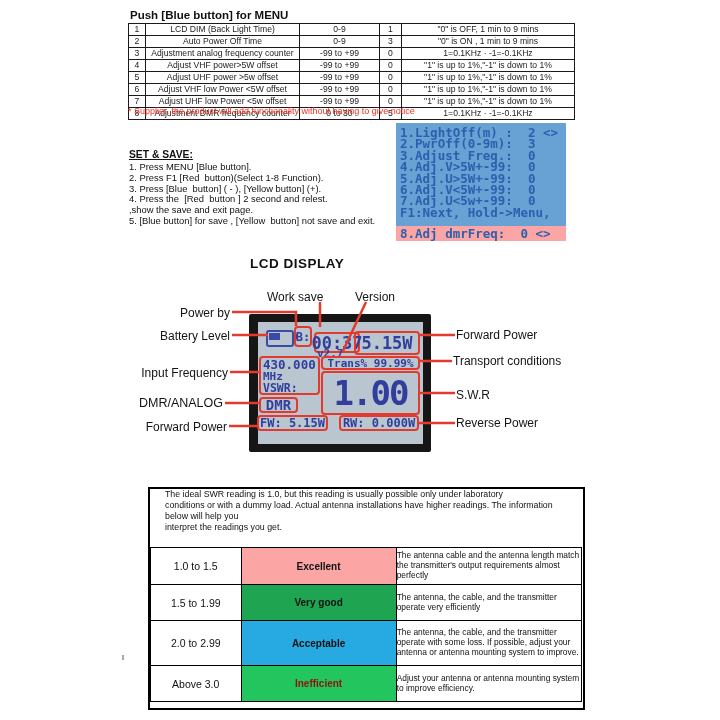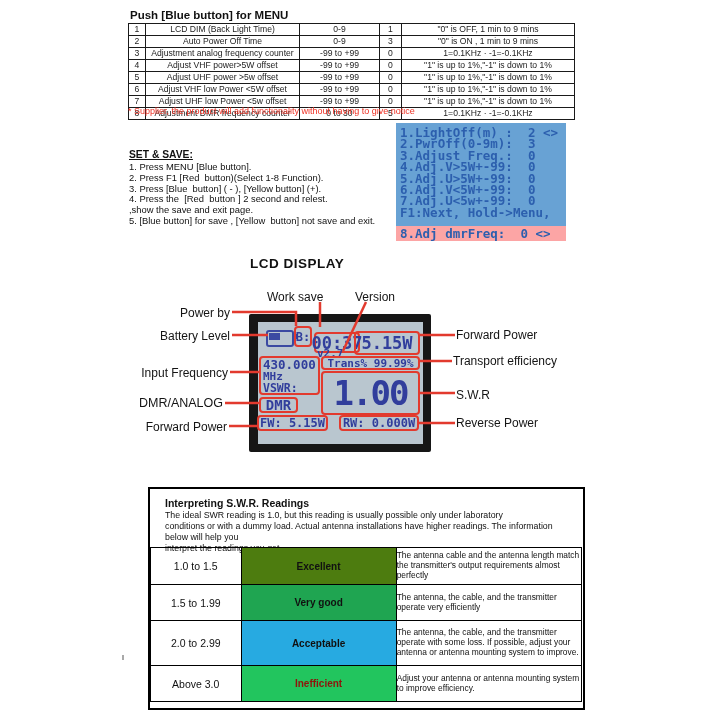--- a/index.html
+++ b/index.html
@@ -153,21 +153,21 @@
   <div class="lcd-title">LCD DISPLAY</div>
 
   <div class="dlabel" style="left:267px; top:290px;">Work save</div>
   <div class="dlabel" style="left:355px; top:290px;">Version</div>
   <div class="dlabel r" style="left:160px; top:306px; width:70px;">Power by</div>
   <div class="dlabel r" style="left:145px; top:329px; width:85px;">Battery Level</div>
   <div class="dlabel r" style="left:133px; top:366px; width:95px;">Input Frequency</div>
   <div class="dlabel r" style="left:128px; top:396px; width:95px; font-size:12.5px;">DMR/ANALOG</div>
   <div class="dlabel r" style="left:132px; top:420px; width:95px;">Forward Power</div>
   <div class="dlabel" style="left:456px; top:328px;">Forward Power</div>
-  <div class="dlabel" style="left:453px; top:354px;">Transport efficiency</div>
+  <div class="dlabel" style="left:453px; top:354px;">Transport conditions</div>
   <div class="dlabel" style="left:456px; top:388px;">S.W.R</div>
   <div class="dlabel" style="left:456px; top:416px;">Reverse Power</div>
 
   <div class="bezel"></div>
   <div class="screen"></div>
 
   <div class="battery">
     <div class="fill"></div>
     <div class="nub"></div>
   </div>
@@ -197,35 +197,34 @@
     <line x1="230" y1="372" x2="259" y2="372" stroke="#e23a2e" stroke-width="2.5"></line>
     <line x1="225" y1="403" x2="259" y2="403" stroke="#e23a2e" stroke-width="2.5"></line>
     <line x1="229" y1="426" x2="257" y2="426" stroke="#e23a2e" stroke-width="2.5"></line>
     <line x1="420" y1="335" x2="455" y2="335" stroke="#e23a2e" stroke-width="2.5"></line>
     <line x1="420" y1="361" x2="452" y2="361" stroke="#e23a2e" stroke-width="2.5"></line>
     <line x1="420" y1="393" x2="455" y2="393" stroke="#e23a2e" stroke-width="2.5"></line>
     <line x1="419" y1="423" x2="455" y2="423" stroke="#e23a2e" stroke-width="2.5"></line>
   </svg>
 
   <div class="swrbox">
-    <div class="swr-title">Interpreting S.W.R. Readings</div>
     <div class="swr-intro">The ideal SWR reading is 1.0, but this reading is usually possible only under laboratory</div>
     <div class="swr-intro">conditions or with a dummy load. Actual antenna installations have higher readings. The information below will help you</div>
     <div class="swr-intro">interpret the readings you get.</div>
 
     <table class="swr">
       <colgroup>
           <col style="width:21%">
           <col style="width:36%">
           <col style="width:43%">
         </colgroup>
       <tbody>
         <tr style="height:37px;">
           <td class="swr-col">1.0 to 1.5</td>
-          <td class="eff-col" style="background: #4d7c0f; color: rgb(17, 17, 17);">Excellent</td>
+          <td class="eff-col" style="background: #fca5a5; color: rgb(17, 17, 17);">Excellent</td>
           <td class="interp-col">The antenna cable and the antenna length match the transmitter's output requirements almost perfectly</td>
         </tr>
         <tr style="height:36px;">
           <td class="swr-col">1.5 to 1.99</td>
           <td class="eff-col" style="background: rgb(31, 165, 81); color: rgb(17, 17, 17);">Very good</td>
           <td class="interp-col">The antenna, the cable, and the transmitter operate very efficiently</td>
         </tr>
         <tr style="height:45px;">
           <td class="swr-col">2.0 to 2.99</td>
           <td class="eff-col" style="background: rgb(39, 170, 225); color: rgb(17, 17, 17);">Acceptable</td>

